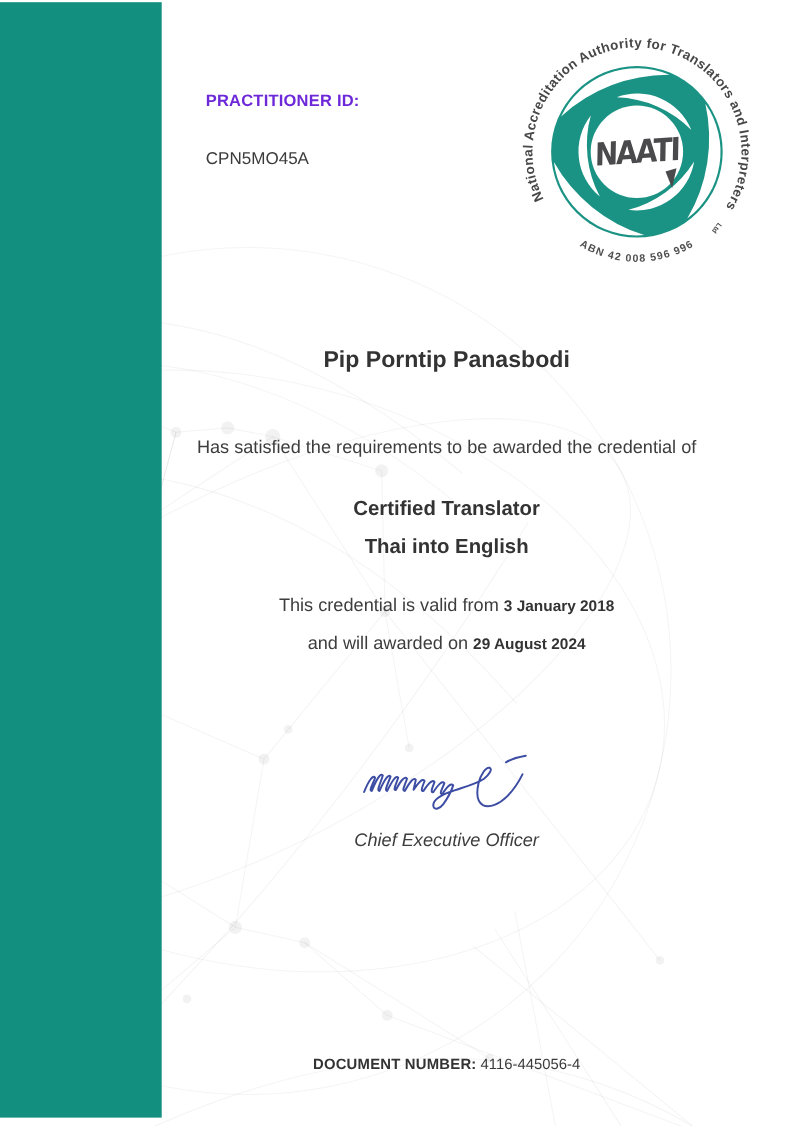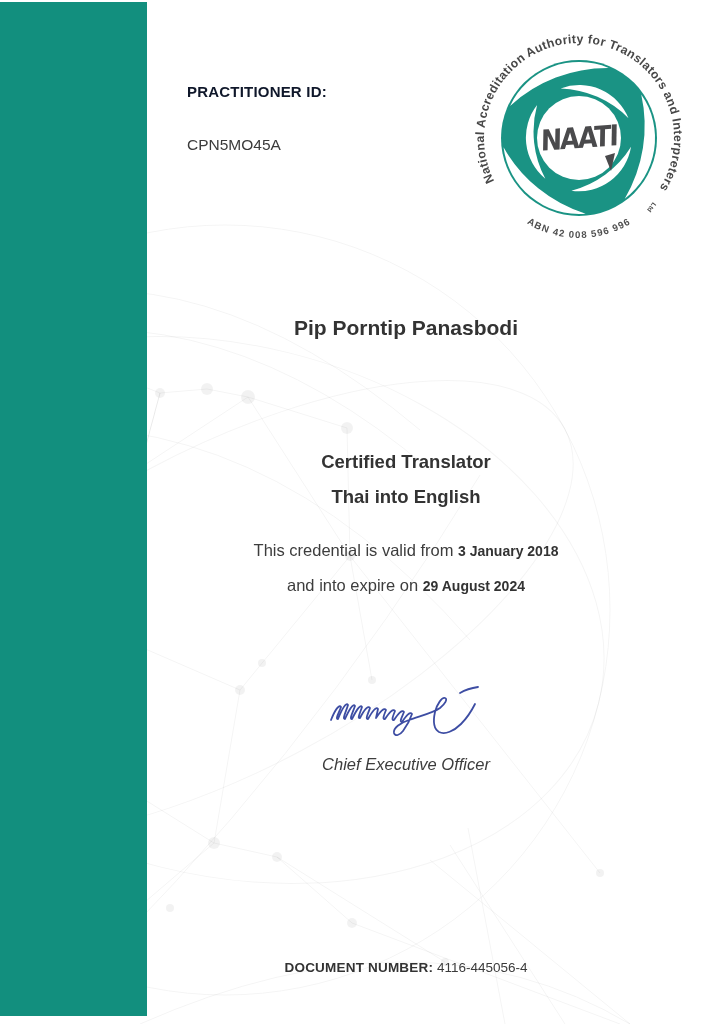--- a/index.html
+++ b/index.html
@@ -10,21 +10,21 @@
     overflow:hidden;
     font-family:"Liberation Sans","DejaVu Sans",sans-serif;
     color:#3b3b3b;
   }
   .band{
     position:absolute;left:0;top:2px;width:147px;height:1014px;
     background:#128F7E;
   }
   .bg-pattern{position:absolute;left:0;top:0;width:724px;height:1024px;pointer-events:none;}
   .practitioner{position:absolute;left:187px;top:84px;line-height:1;}
-  .practitioner .label{font-weight:bold;font-size:15px;letter-spacing:0.2px;color:#0f172a;}
+  .practitioner .label{font-weight:bold;font-size:15px;letter-spacing:0.2px;color:#6d28d9;}
   .practitioner .value{font-size:15.5px;margin-top:38px;color:#3b3b3b;}
   .logo-wrap{position:absolute;left:444px;top:3px;width:270px;height:270px;}
   .centercol{position:absolute;left:96px;width:620px;text-align:center;}
   .name{top:316px;font-size:21px;font-weight:bold;color:#333;}
   .statement{top:398px;font-size:16.5px;color:#3d3d3d;}
   .cred-title{top:451px;font-size:18.5px;font-weight:bold;color:#333;}
   .cred-lang{top:486px;font-size:18.5px;font-weight:bold;color:#333;}
   .valid-line{top:541px;font-size:16.5px;color:#3d3d3d;}
   .expire-line{top:576px;font-size:16.5px;color:#3d3d3d;}
   .valid-line b,.expire-line b{font-size:14px;color:#333;}
@@ -122,28 +122,29 @@
           <circle cx="0" cy="0" r="42"></circle>
         </g>
         <text x="0" y="10" text-anchor="middle" font-size="29" font-weight="bold" fill="#4A4A4C" letter-spacing="-2" textLength="76" lengthAdjust="spacingAndGlyphs" transform="skewX(-5) rotate(-4)" font-family="DejaVu Sans, sans-serif">NAATI</text>
         <polygon points="26,18 36,15 32,33" fill="#4A4A4C"></polygon>
       </g>
     </svg>
   </div>
 
   <div class="centercol name">Pip Porntip Panasbodi</div>
 
+  <div class="centercol statement">Has satisfied the requirements to be awarded the credential of</div>
 
   <div class="centercol cred-lang">Thai into English</div>
 
   <div class="centercol cred-title">Certified Translator</div>
 
   <div class="centercol valid-line"><span>This credential is valid from </span><b>3 January 2018</b></div>
 
-  <div class="centercol expire-line"><span>and into expire on </span><b>29 August 2024</b></div>
+  <div class="centercol expire-line"><span>and will awarded on </span><b>29 August 2024</b></div>
 
   <div class="sig-wrap">
     <svg width="190" height="66" viewBox="320 686 190 66" xmlns="http://www.w3.org/2000/svg">
       <g stroke="#3D4DA3" stroke-width="1.8" fill="none" stroke-linecap="round" stroke-linejoin="round">
         <path d="M332 724
                  C336 714 340 708 342 711 C340 717 336 723 339 723
                  C343 713 347 706 349 709 C347 716 343 723 346 723
                  C350 714 354 707 356 710 C354 716 350 723 353 723
                  C357 715 361 708 363 711 C361 717 358 723 361 722
                  C365 714 369 709 371 712 C369 718 366 723 369 723

